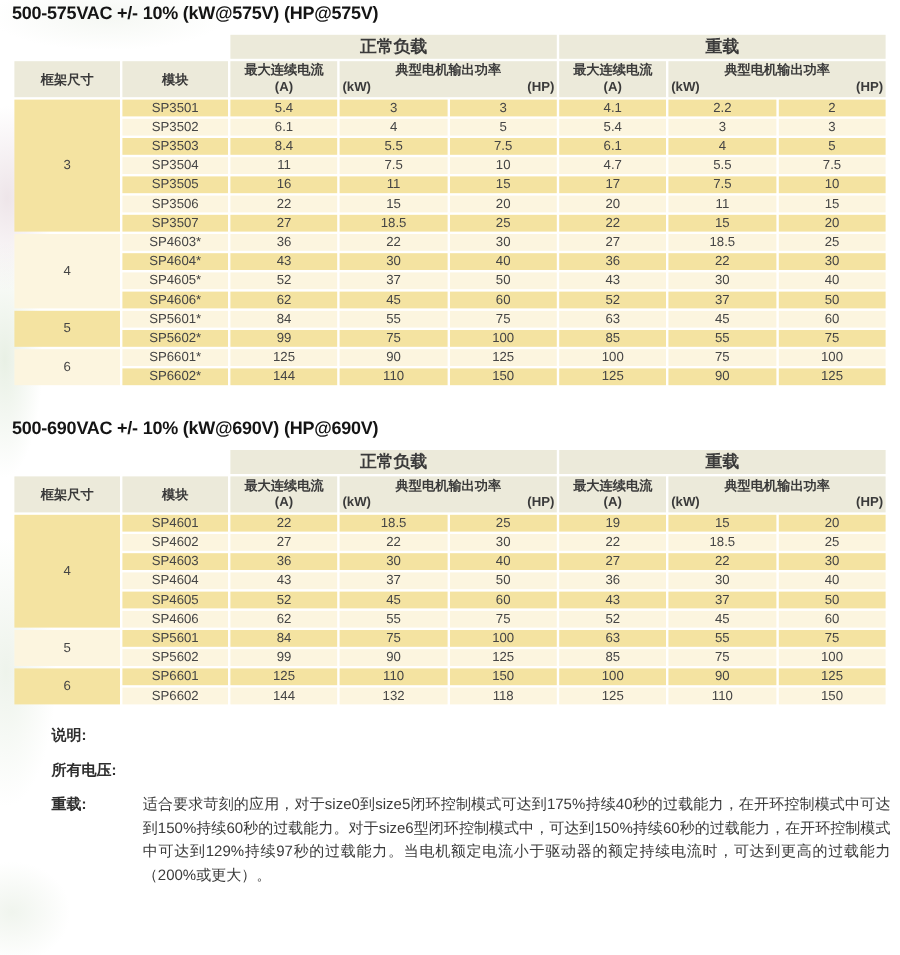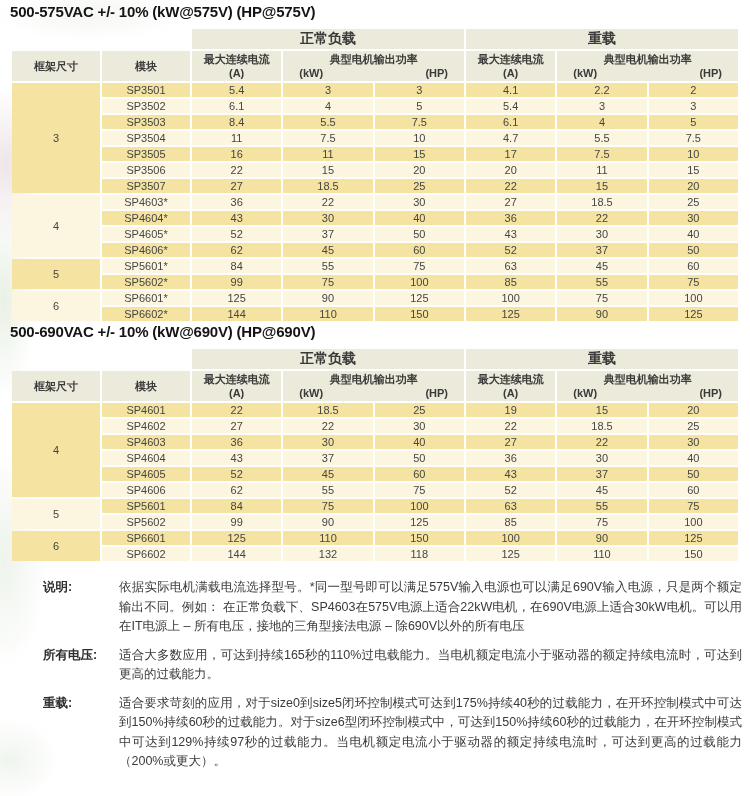--- a/index.html
+++ b/index.html
@@ -21,21 +21,21 @@
   .page { width: 750px; }
   h1.section-title {
     margin: 4px 0 7px 10px;
     font-size: 15px;
     font-weight: bold;
     color: #141414;
     letter-spacing: -0.2px;
     font-family: "Liberation Sans", "DejaVu Sans", sans-serif;
   }
   h1.first { padding-top: 3px; margin-top: 0; }
-  h1.second { margin-top: 0; }
+  h1.second { margin-top: 26px; }
 
   table.ratings {
     width: 730px;
     margin-left: 10px;
     border-collapse: separate;
     border-spacing: 2px;
     table-layout: fixed;
   }
   col.col-frame, col.col-module { width: 88px; }
 
@@ -46,21 +46,21 @@
     background: var(--beige, #ECEADA);
     color: #3a3a3a;
     font-weight: bold;
   }
   th.band { height: 20px; font-size: 14px; }
   th.sub  { height: 30px; font-size: 11px; }
   th.sub .hline { line-height: 14px; }
   th.sub.power .units {
     display: flex;
     justify-content: space-between;
-    padding: 0 16px;
+    padding: 0 2px;
     line-height: 14px;
   }
   tbody td {
     height: 14px;
     font-size: 11px;
     color: #454545;
     line-height: 14px;
   }
   td.yellow { background: var(--yellow, #F4E3A1); }
   td.cream  { background: var(--cream, #FCF5DF); }
@@ -417,25 +417,23 @@
           <td class="cream">125</td>
           <td class="cream">110</td>
           <td class="cream">150</td>
         </tr>
       </tbody>
     </table>
 
   <div class="notes">
     <div class="note">
       <div class="note-label">说明:</div>
-      <div class="note-text">依据实际电机满载电流选择型号。*同一型号即可以满足575V输入电源也可以满足690V输入电源，只是两个额定输出不同。例如： 在正常负载下、SP4603在575V电源上适合22kW电机，在690V电源上适合30kW电机。可以用在IT电源上 – 所有电压，接地的三角型接法电源 – 除690V以外的所有电压</div>
     </div>
     <div class="note">
       <div class="note-label">所有电压:</div>
-      <div class="note-text">适合大多数应用，可达到持续165秒的110%过电载能力。当电机额定电流小于驱动器的额定持续电流时，可达到更高的过载能力。</div>
     </div>
     <div class="note">
       <div class="note-label">重载:</div>
       <div class="note-text">适合要求苛刻的应用，对于size0到size5闭环控制模式可达到175%持续40秒的过载能力，在开环控制模式中可达到150%持续60秒的过载能力。对于size6型闭环控制模式中，可达到150%持续60秒的过载能力，在开环控制模式中可达到129%持续97秒的过载能力。当电机额定电流小于驱动器的额定持续电流时，可达到更高的过载能力（200%或更大）。</div>
     </div>
   </div>
 
 </div>
 
 </body></html>

